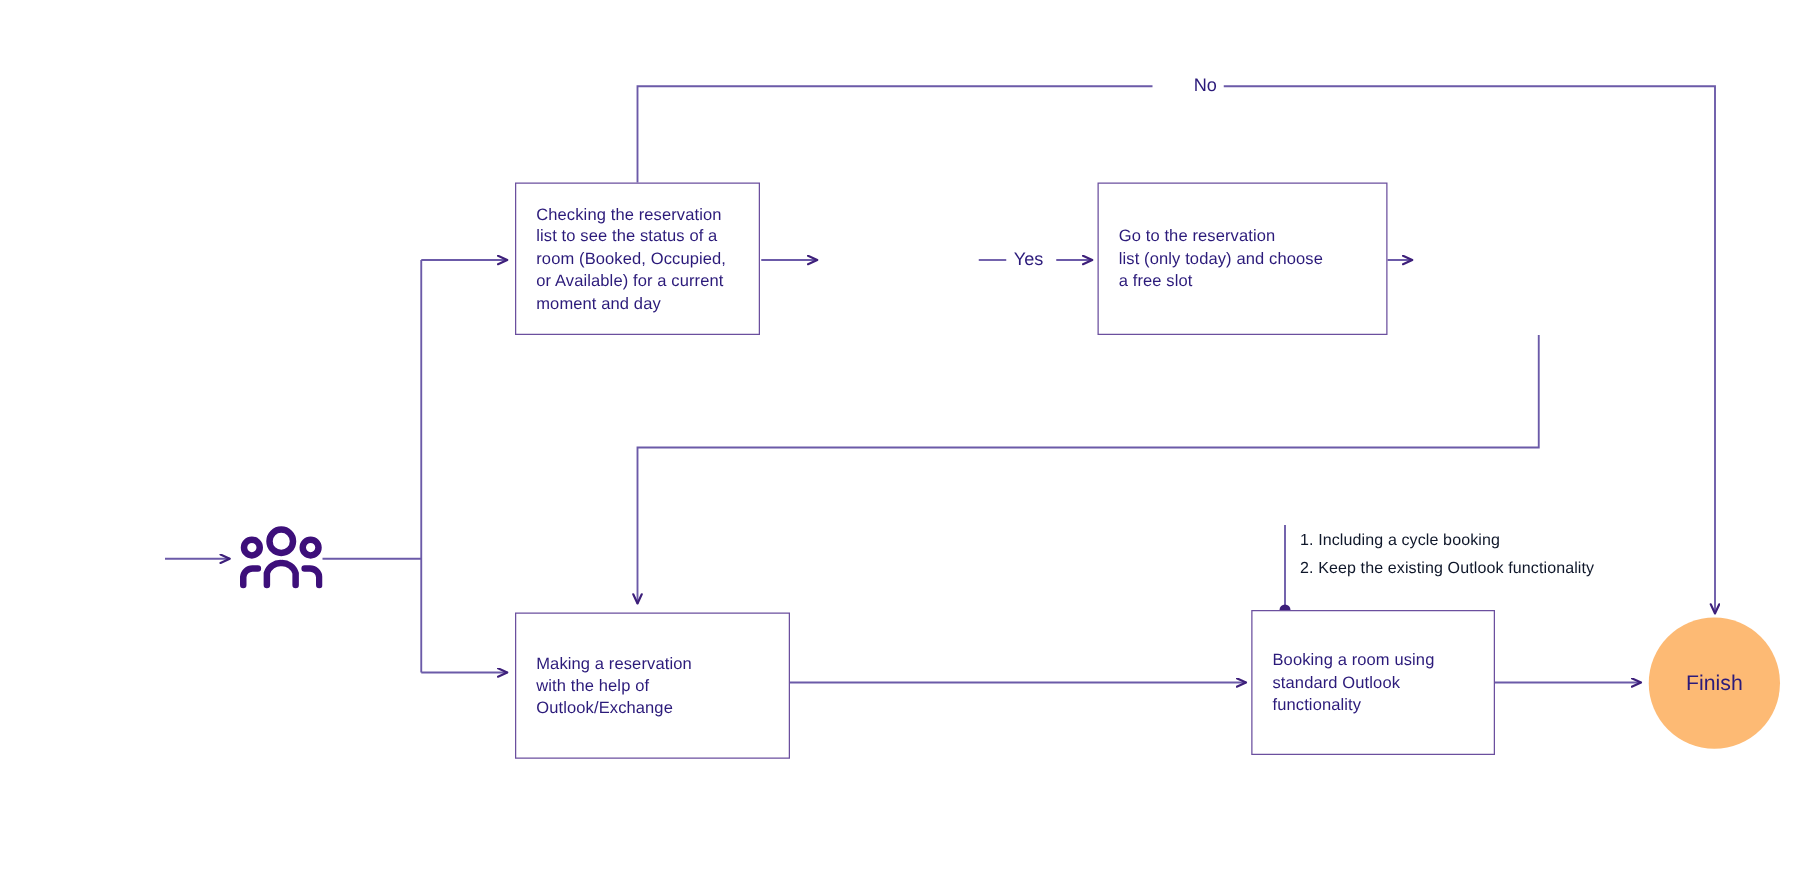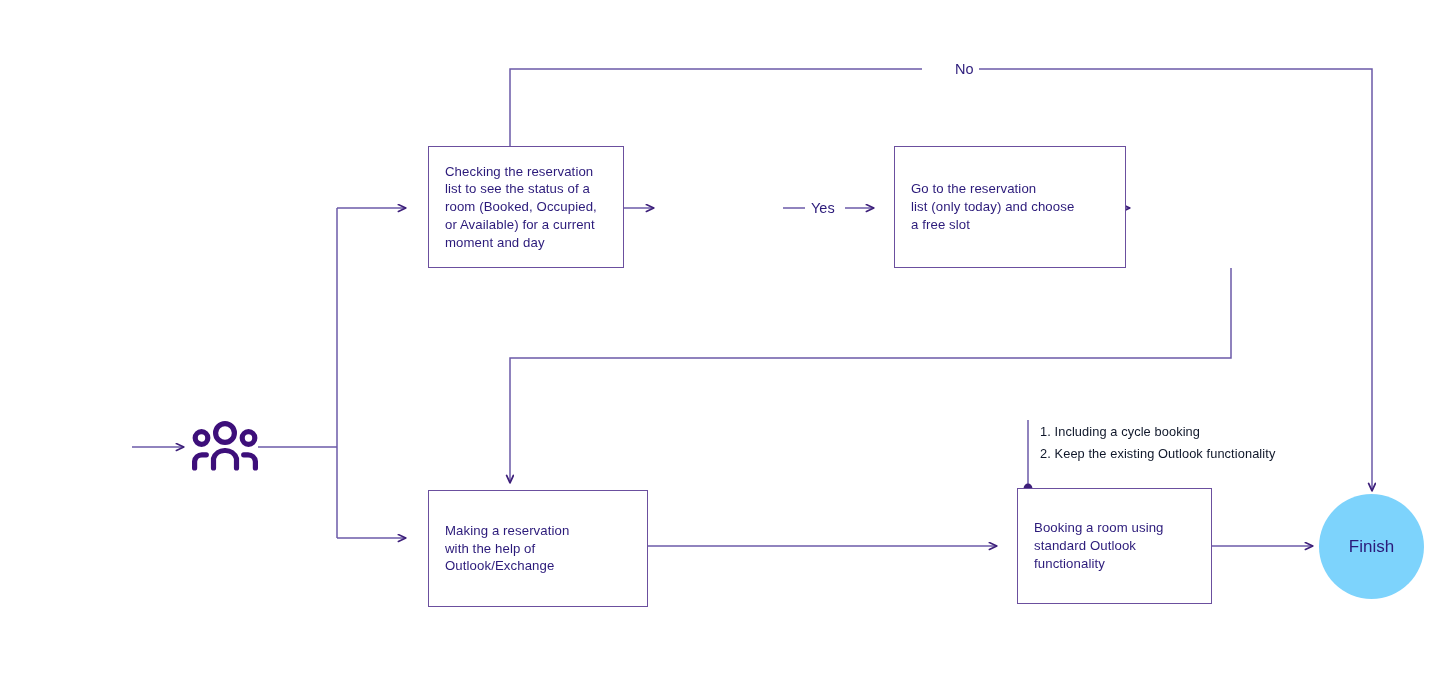--- a/index.html
+++ b/index.html
@@ -33,21 +33,20 @@
   .node {
     position: absolute;
     box-sizing: border-box;
   }
 
   .proc-box {
     background: #ffffff;
     border: 1.6px solid #6b4f9e;
     display: flex;
     align-items: center;
-    margin-left: 16px;
   }
   .proc-box .txt {
     padding: 0 0 0 16px;
     color: #2b1a7a;
     font-size: 13.2px;
     line-height: 17.8px;
     letter-spacing: 0.1px;
     white-space: pre-line;
   }
 
@@ -56,21 +55,21 @@
     display: flex;
     align-items: center;
     justify-content: center;
   }
   .term-start {
     background: #3d0f7a;
     color: #ffffff;
     font-size: 17px;
   }
   .term-finish {
-    background: #7dd3fc;
+    background: #fdba74;
     color: #2b1a7a;
     font-size: 17px;
   }
 
   .decision {
     position: absolute;
   }
   .decision .dtxt {
     position: absolute;
     left: 0;

